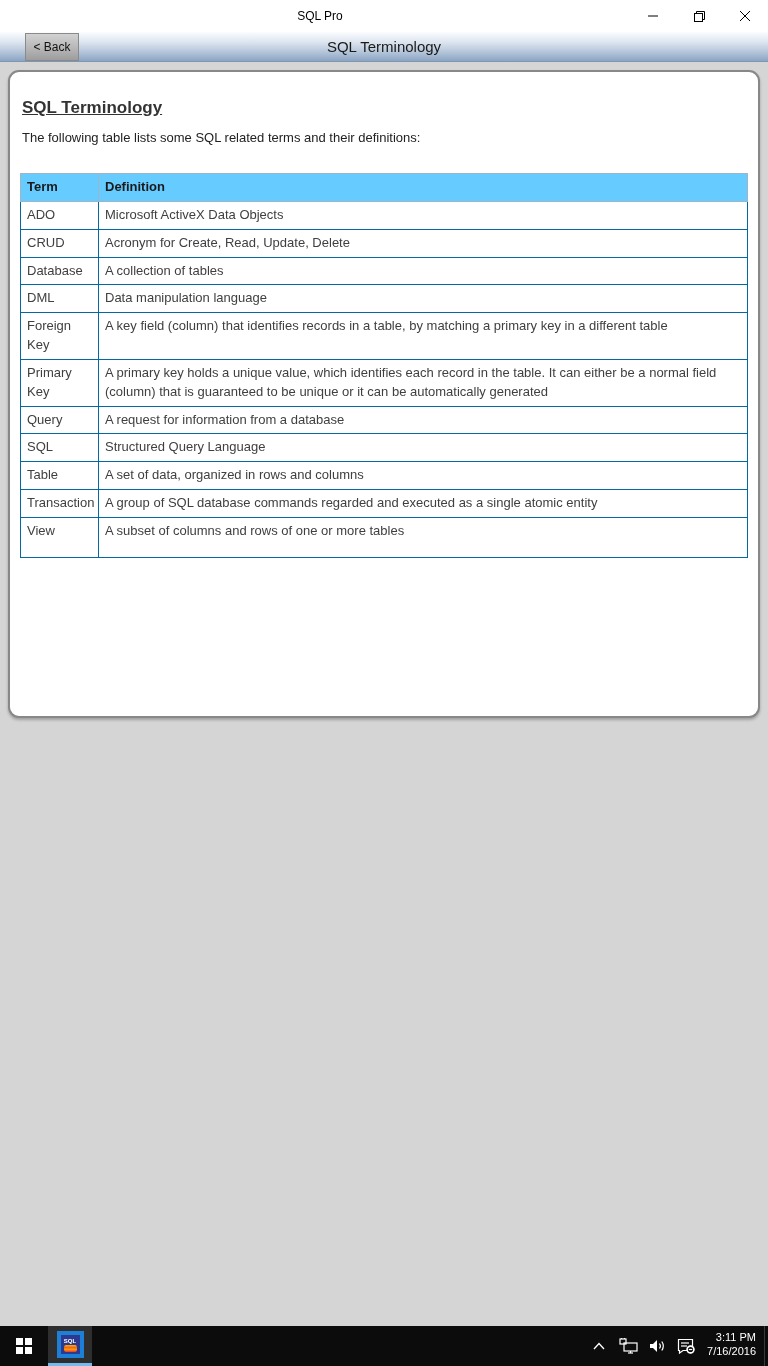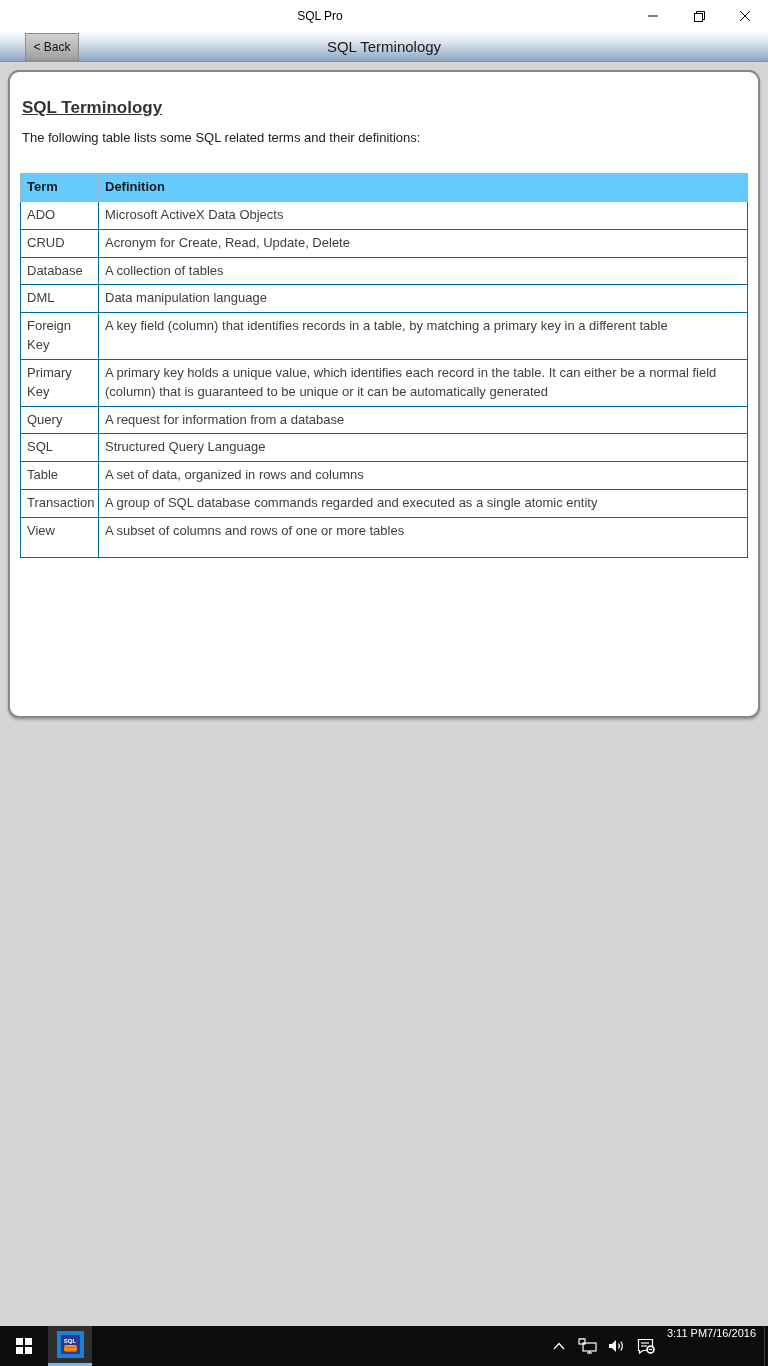--- a/index.html
+++ b/index.html
@@ -41,21 +41,21 @@
   .win-logo span { background:#fff; }
   .task-app { width:44px; display:flex; align-items:center; justify-content:center; background:#2e2e2e; border-bottom:3px solid var(--accent-underline,#76b9ed); position:relative; }
   .app-icon { width:27px; height:27px; background:#1e7fd6; display:flex; align-items:center; justify-content:center; }
   .app-icon-inner { width:19px; height:19px; background:#2b3990; display:flex; flex-direction:column; align-items:center; justify-content:center; }
   .app-icon-inner .sql-txt { font-size:6px; color:#fff; font-weight:bold; line-height:6px; letter-spacing:0; }
   .app-icon-inner .db-bar { width:13px; height:7px; margin-top:1px;
     background:linear-gradient(to bottom,#ffb300 0%,#f4511e 45%,#ffb300 55%,#e53935 100%); border-radius:2px/3px; }
   .task-spacer { flex:1; }
   .tray { display:flex; align-items:center; gap:7px; padding-right:6px; }
   .tray-icon { display:flex; align-items:center; justify-content:center; width:22px; height:40px; }
-  .clock { color:#fff; font-size:11px; text-align:right; line-height:14px; padding:0 8px 4px 4px; display:flex; flex-direction:row; justify-content:center; }
+  .clock { color:#fff; font-size:11px; text-align:right; line-height:14px; padding:0 8px 4px 4px; display:flex; flex-direction:column; justify-content:center; }
   .show-desktop { width:4px; border-left:1px solid #3a3a3a; }
 </style>
 </head>
 <body>
 
 <div class="titlebar">
   <span class="titlebar-title">SQL Pro</span>
   <div class="caption-btn">
     <svg width="10" height="10" viewBox="0 0 10 10">
         <line x1="0" y1="5" x2="10" y2="5" stroke="#000" stroke-width="1"></line>

